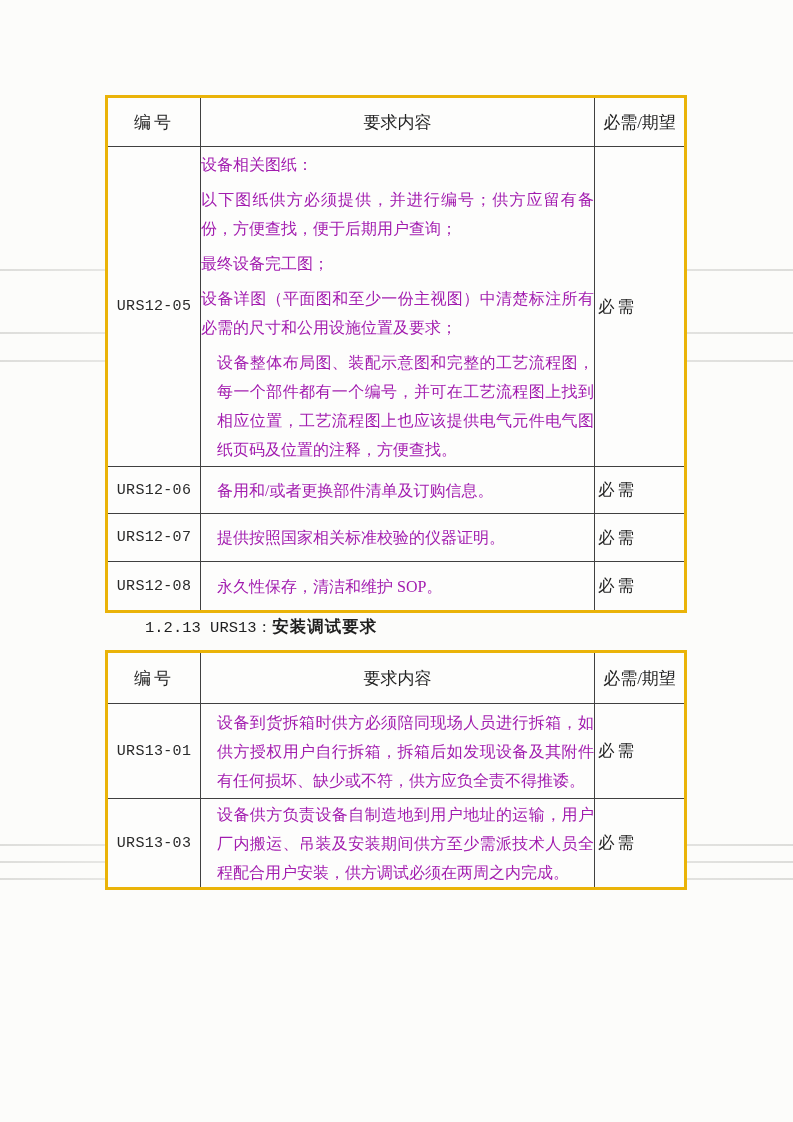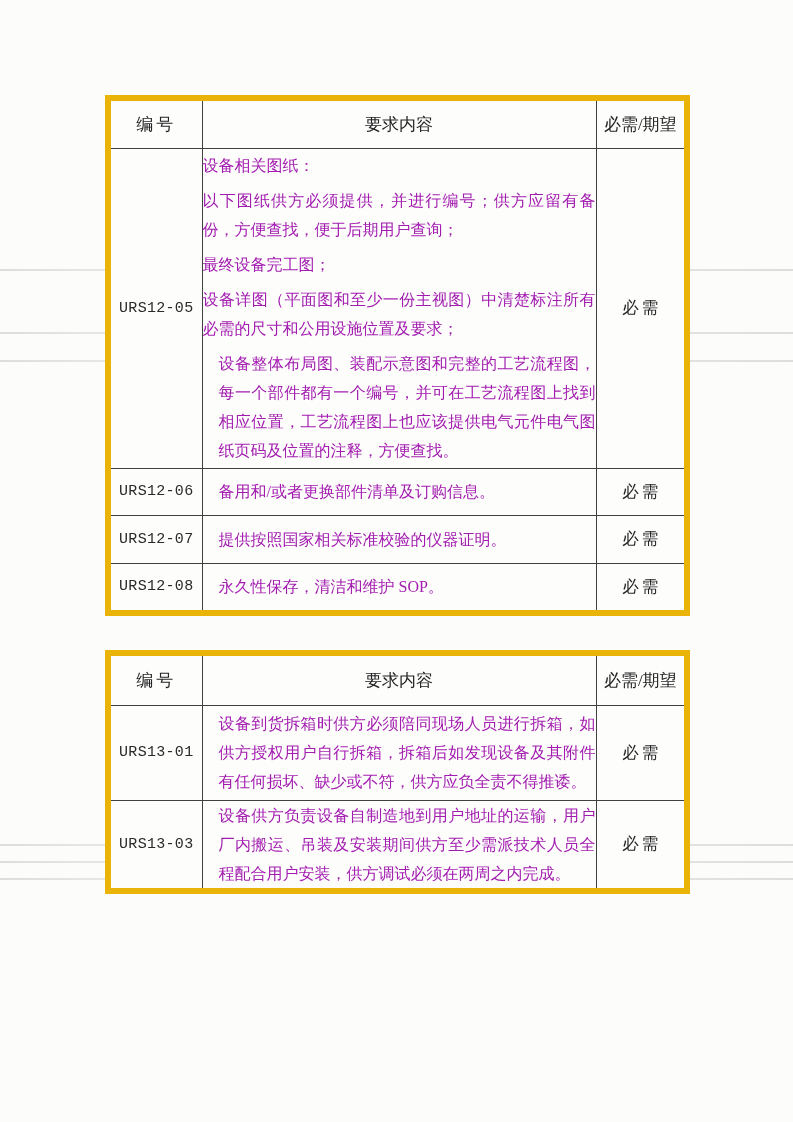--- a/index.html
+++ b/index.html
@@ -28,21 +28,21 @@
       rgba(190,190,185,0.10) 35%,
       rgba(160,160,155,0.22) 70%,
       rgba(150,150,145,0.30) 100%);
     pointer-events: none;
   }
   table.urs {
     position: absolute;
     border-collapse: collapse;
     table-layout: fixed;
     background: #fdfdfc;
-    border: 6px solid #eab308;
+    border: 3px solid #eab308;
   }
   table.urs th, table.urs td {
     border: 1px solid #404040;
     padding: 0;
     font-weight: normal;
   }
   th.h-cell {
     font-size: 17px;
     text-align: center;
     color: #232323;
@@ -66,21 +66,20 @@
     color: #a21caf;
   }
   td.content-cell p {
     margin: 0 0 6px 0;
   }
   td.content-cell p:last-child {
     margin-bottom: 0;
     margin-left: 16px;
   }
   td.priority-cell {
-    text-align: center;
     vertical-align: middle;
     font-size: 16.5px;
     letter-spacing: 3px;
     text-indent: 3px;
     color: #242424;
   }
   .section-heading {
     position: absolute;
     left: 145px;
     top: 616px;
@@ -152,20 +151,23 @@
     <tr style="height:50px">
       <td class="id-cell">URS12-08</td>
       <td class="content-cell">
         <p>永久性保存，清洁和维护 SOP。</p>
       </td>
       <td class="priority-cell">必需</td>
     </tr>
   </tbody>
     </table>
 
+  <div class="section-heading">
+    <span class="num">1.2.13 URS13：</span><span class="ttl">安装调试要求</span>
+  </div>
 
   <table class="urs" style="left:105px; top:650px; width:579px;">
     <colgroup>
       <col style="width:94px">
       <col style="width:394px">
       <col style="width:91px">
     </colgroup>
     <tbody>
         <tr style="height:52px">
       <th class="h-cell h-id">编号</th>

